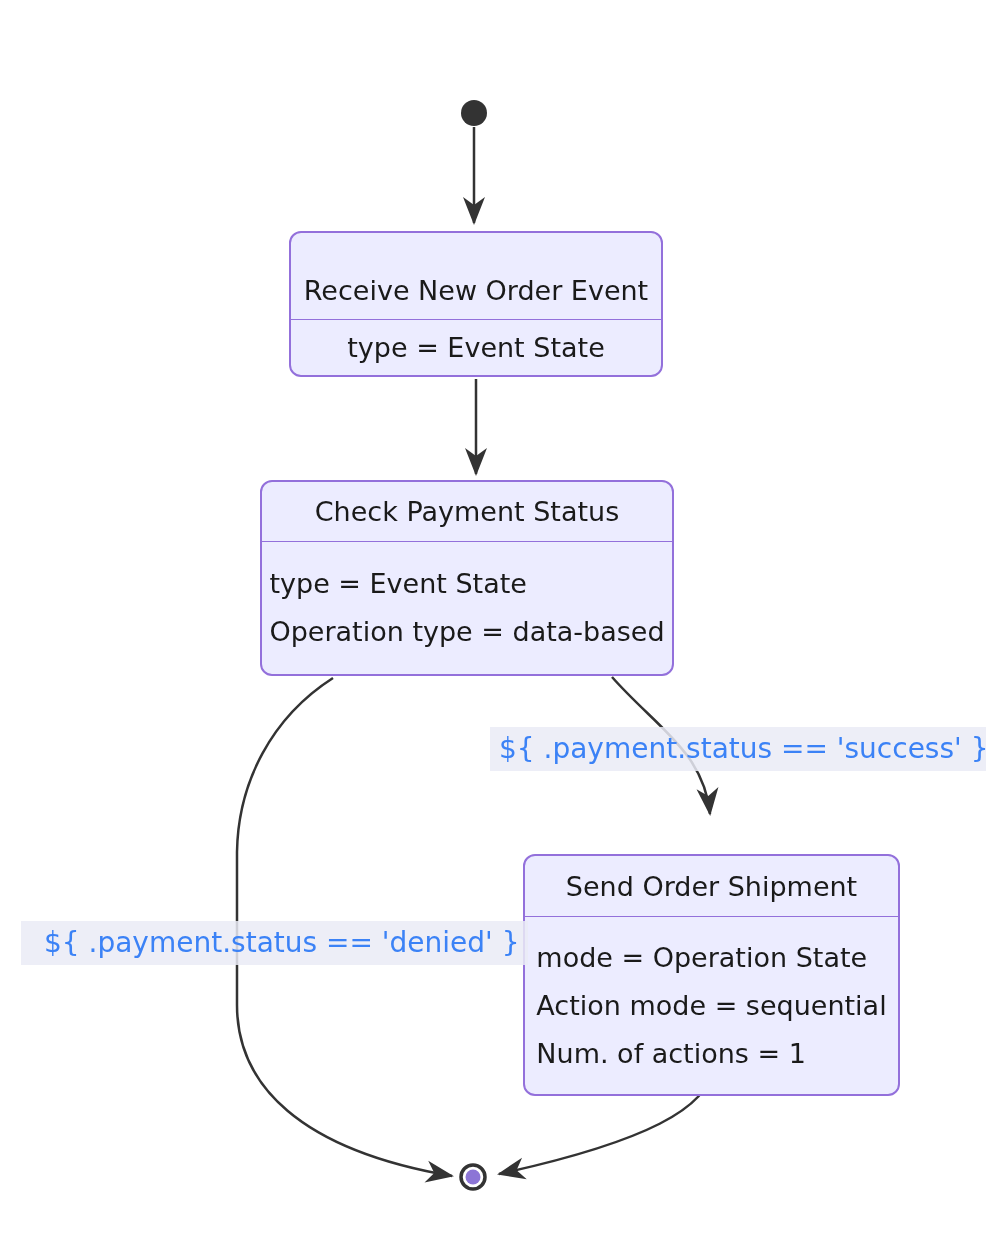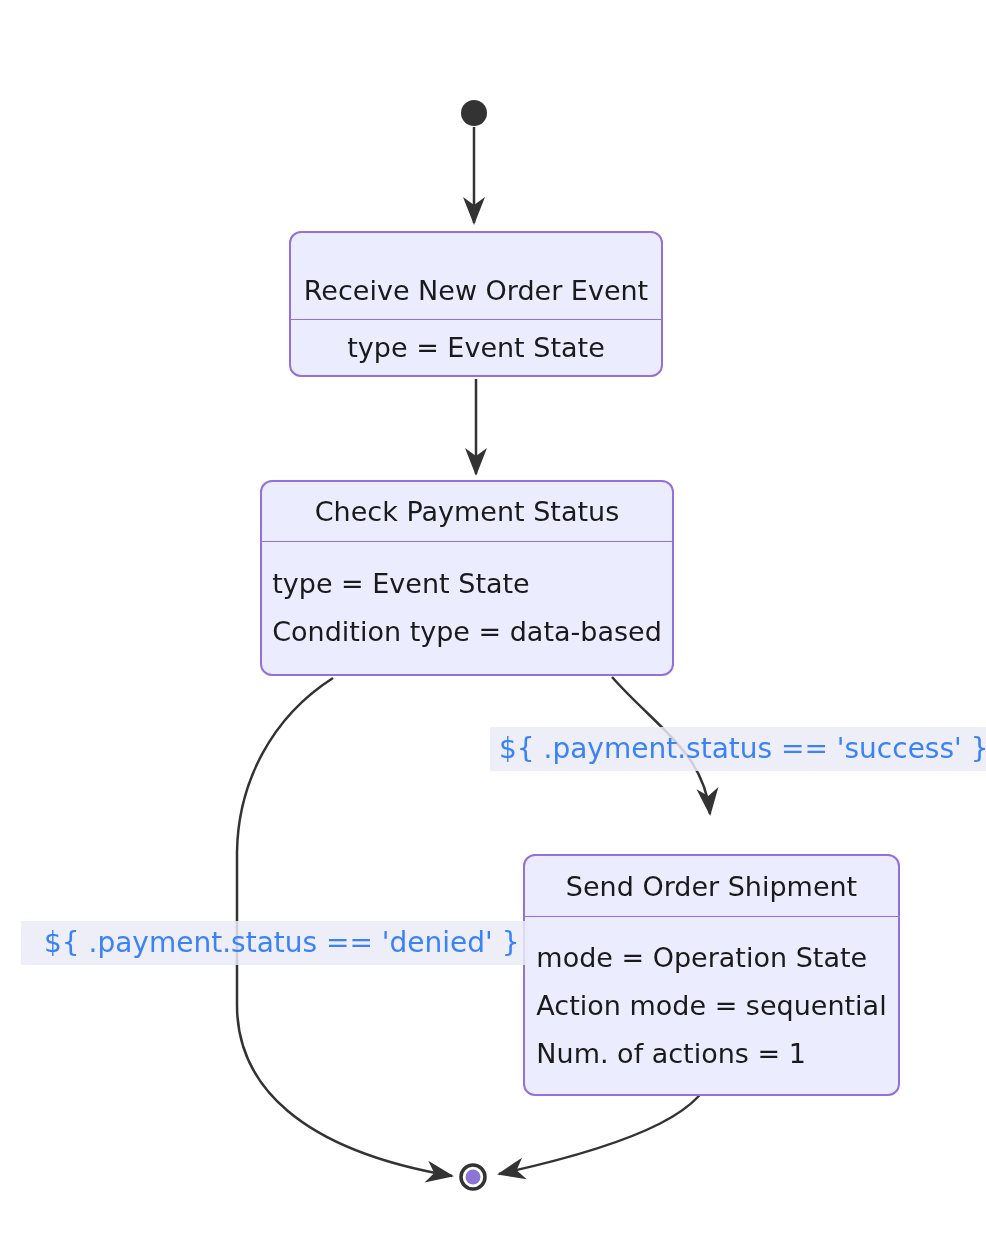--- a/index.html
+++ b/index.html
@@ -108,21 +108,21 @@
         <div class="desc-line">type = Event State</div>
       </div>
     </div>
   </div>
 
   <div class="state-node" id="node-check">
     <div class="node-title">Check Payment Status</div>
     <div class="node-body">
       <div class="node-body-inner">
         <div class="desc-line">type = Event State</div>
-        <div class="desc-line">Condition type = data-based</div>
+        <div class="desc-line">Operation type = data-based</div>
       </div>
     </div>
   </div>
 
   <div class="state-node" id="node-ship">
     <div class="node-title">Send Order Shipment</div>
     <div class="node-body">
       <div class="node-body-inner">
         <div class="desc-line">mode = Operation State</div>
         <div class="desc-line">Action mode = sequential</div>

